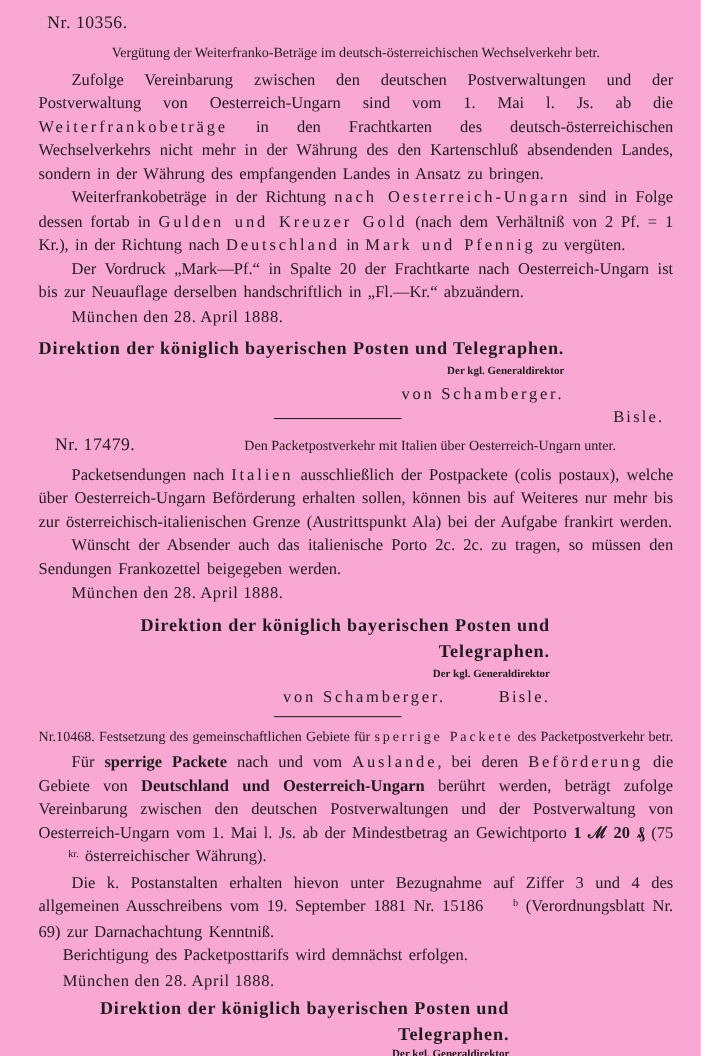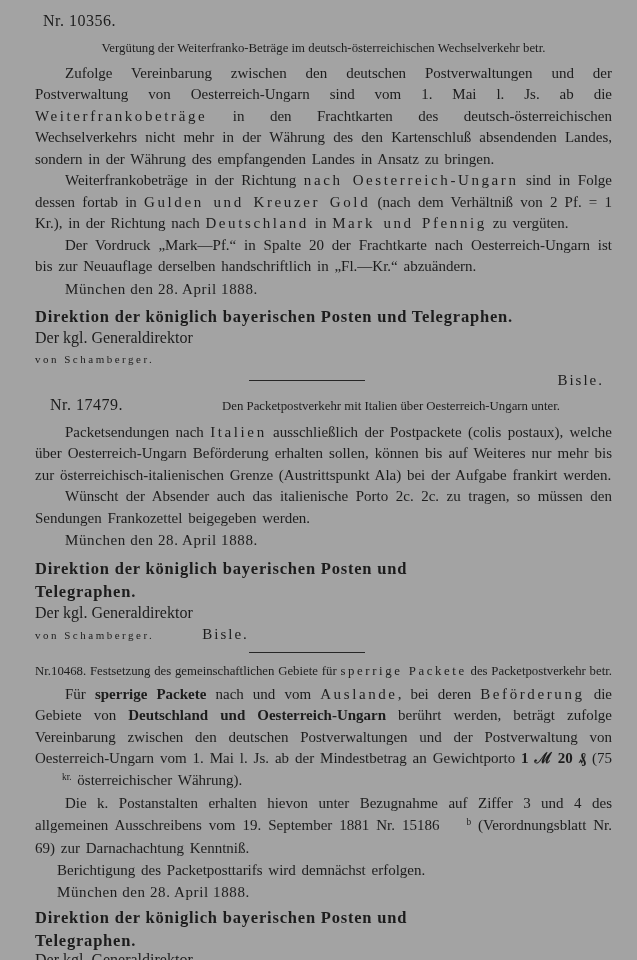--- a/index.html
+++ b/index.html
@@ -1,38 +1,38 @@
 <!DOCTYPE html>
 <html lang="de"><head>
 <meta charset="utf-8">
 <style>
   html,body{margin:0;padding:0;}
   .page{
     position:relative;
     width:637px;height:960px;
     box-sizing:border-box;
-    background:#a3a3a3;
+    background:#f9a8d4;
     color:#1c1c1c;
     padding:6px 25px 0 35px;
     overflow:hidden;
     font-family:"Liberation Serif","DejaVu Serif",serif;
     font-size:15px;line-height:21.5px;
   }
   .nr{font-size:16px;margin:4px 0 8px 8px;letter-spacing:0.5px;}
   .subject{font-size:12.8px;line-height:16px;}
   .subject.center{text-align:center;margin:0 0 7px 0;}
   .para{margin:0;text-align:justify;text-indent:30px;word-spacing:2px;}
   .dateline{text-indent:30px;margin-top:1px;letter-spacing:0.6px;}
-  .sigblock{text-align:left;margin-top:5px;}
+  .sigblock{text-align:right;margin-top:5px;}
   .sig1{width:478px;}
   .sig2{width:465px;}
   .sig3{width:428px;}
   .sig-org{font-weight:bold;font-size:16.5px;line-height:23px;letter-spacing:0.8px;}
-  .sig-role{font-size:16px;line-height:16px;margin-top:2px;}
-  .sig-name{font-size:11px;letter-spacing:2.5px;line-height:21px;margin-top:3px;font-family:Liberation Serif, serif;}
+  .sig-role{font-size:10px;line-height:16px;margin-top:2px;font-weight:bold;}
+  .sig-name{font-size:15px;letter-spacing:2.5px;line-height:21px;margin-top:3px;font-family:Liberation Serif, serif;}
   .sig-name-row{margin-top:3px;}
   .countersign-inline{display:inline-block;margin-left:48px;font-size:15px;letter-spacing:2px;}
   .rule-row{position:relative;height:22px;}
   .rule{position:absolute;left:214px;top:10px;width:116px;border-top:1.4px solid #262626;}
   .countersign-right{position:absolute;right:8px;top:0;font-size:15px;letter-spacing:2px;}
   .hdr-row{display:flex;align-items:baseline;margin:2px 0 6px 0;}
   .hdr-row .nr2{font-size:16px;margin-left:15px;flex:0 0 130px;letter-spacing:0.5px;}
   .hdr-row .subject{flex:1;text-align:center;margin-right:10px;}
   .hdr-just{font-size:12.8px;line-height:17px;text-align:justify;text-align-last:justify;margin:3px 0 4px 0;}
   .run-sp{letter-spacing:2.6px;}

